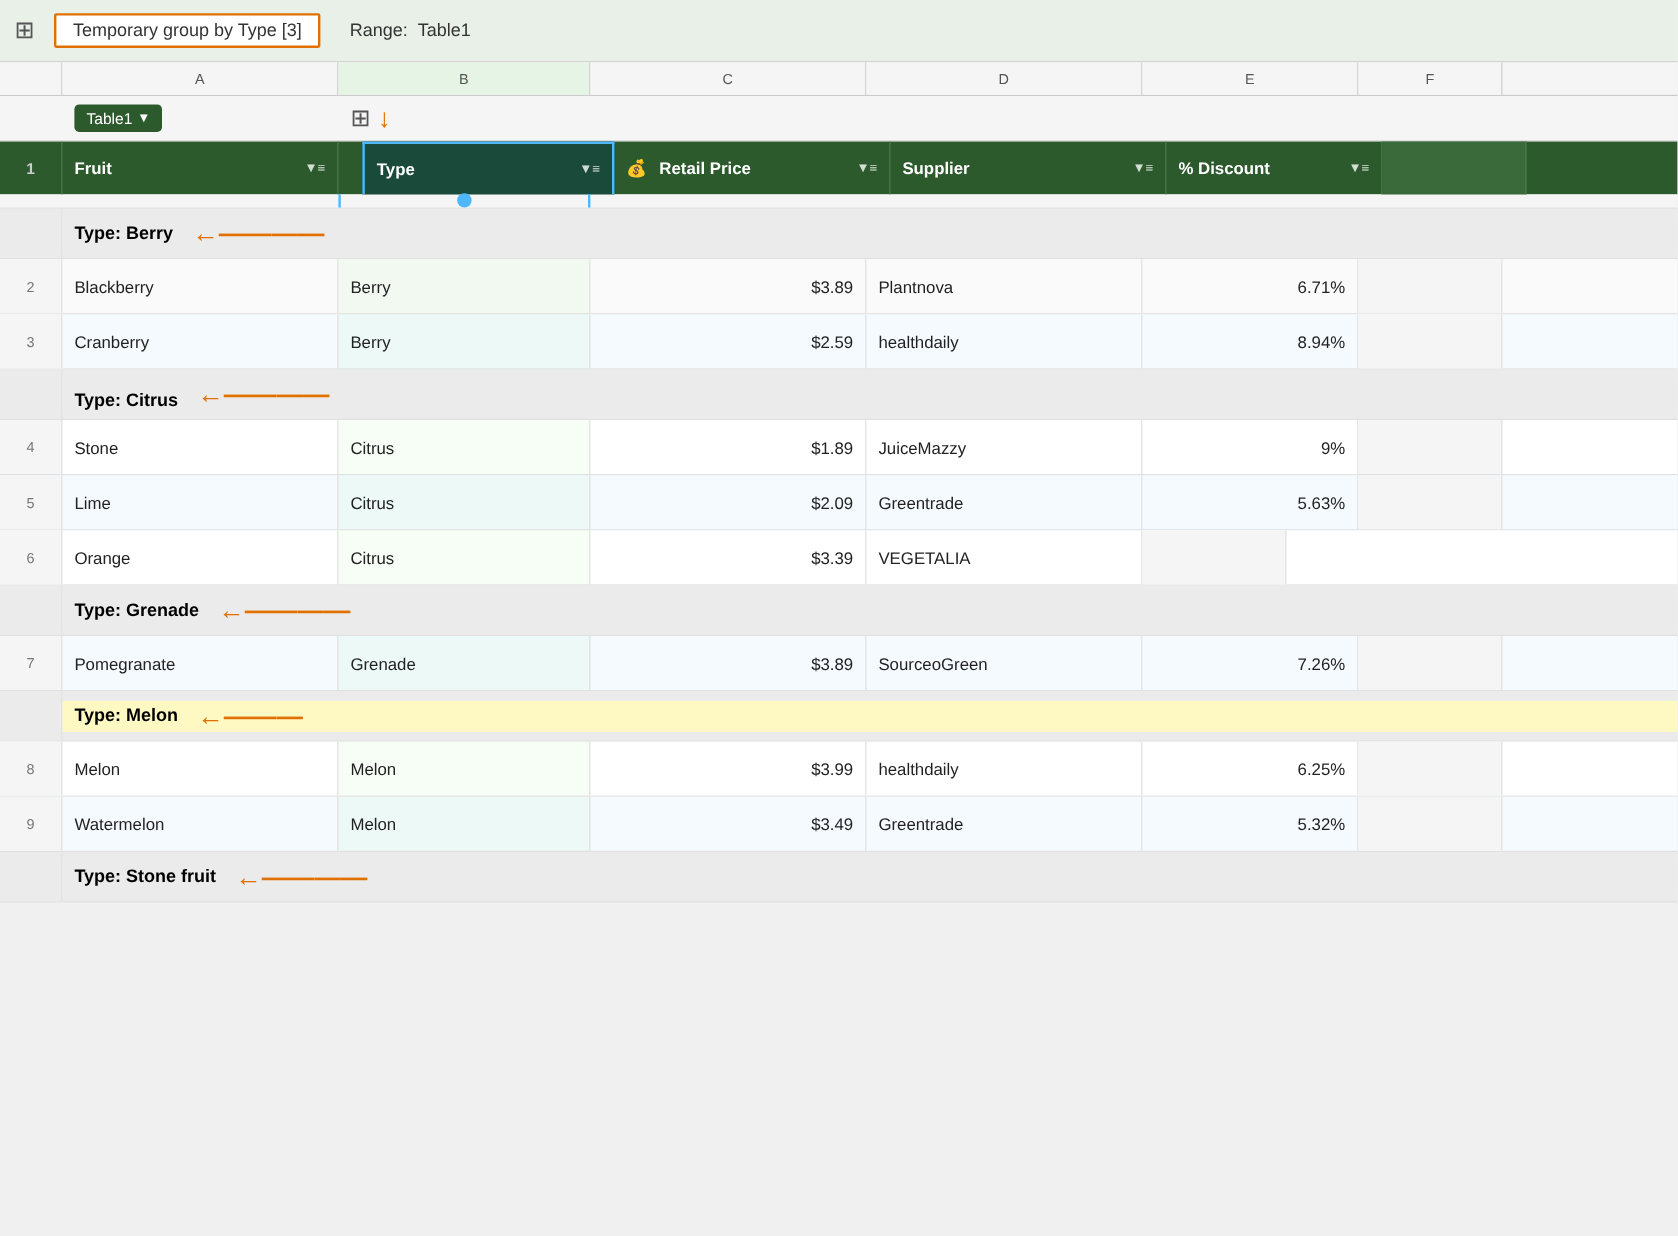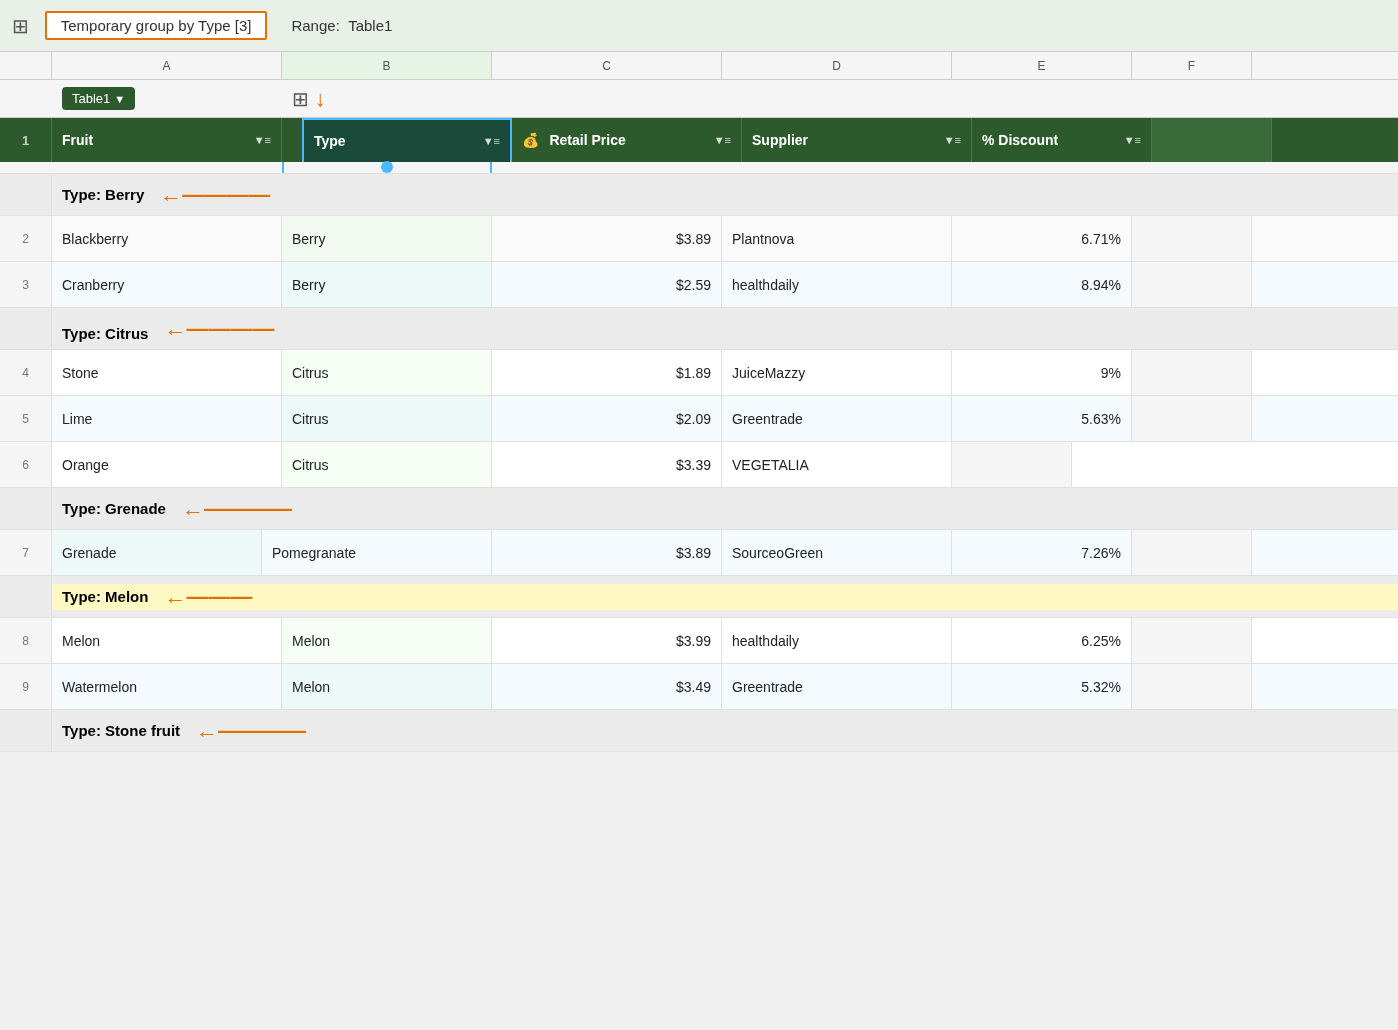--- a/index.html
+++ b/index.html
@@ -366,22 +366,22 @@
     <div class="row-num"></div>
     <div style="flex:1; padding:0 10px; font-weight:700; font-size:15px; display:flex; align-items:center; background:#ebebeb;text-align:center;">
       <span>Type: Grenade</span>
       <span style="color:#e07000; font-size:22px; margin-left:16px;">←</span>
       <span style="color:#e07000; font-size:22px;">————</span>
     </div>
   </div>
 
   <div class="data-row" style="background:#f5faff;">
     <div class="row-num">7</div>
+    <div class="data-cell col-a">Pomegranate</div>
     <div class="data-cell col-b">Grenade</div>
-    <div class="data-cell col-a">Pomegranate</div>
     <div class="data-cell col-c col-c-cell">$3.89</div>
     <div class="data-cell col-d">SourceoGreen</div>
     <div class="data-cell col-e col-e-cell">7.26%</div>
     <div class="data-cell col-f col-f-area"></div>
   </div>
 
   <div class="group-row">
     <div class="row-num"></div>
     <div style="flex:1; padding:0 10px; font-weight:700; font-size:15px; display:flex; align-items:center; background:#fef9c3;">
       <span>Type: Melon</span>

